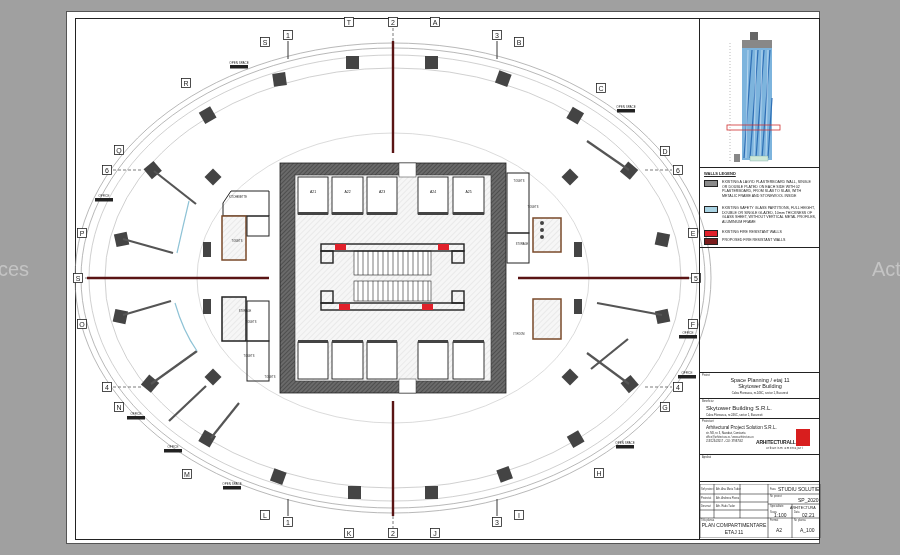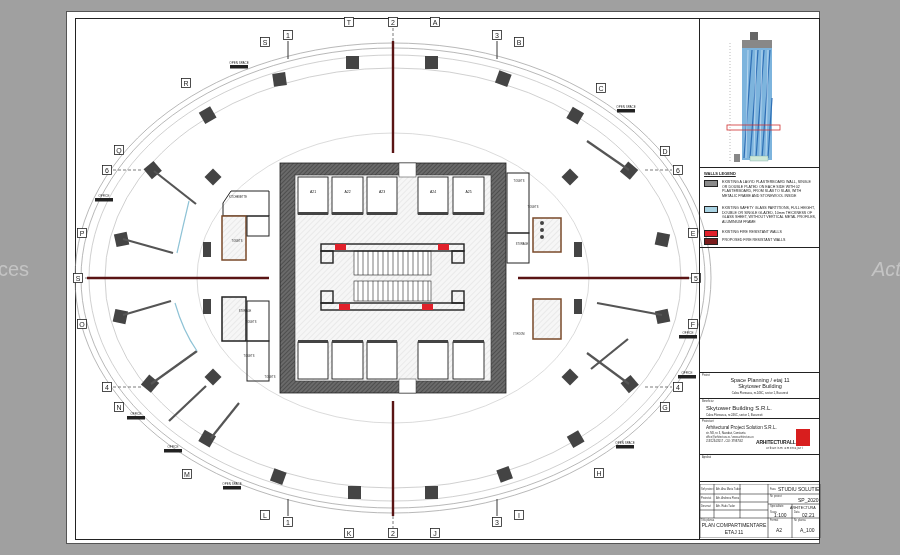--- a/index.html
+++ b/index.html
@@ -15,21 +15,21 @@
   .leg-sw{width:12px;height:5px;border:1px solid #222;margin-right:4px;flex:none;}
   .leg-txt{font-size:3.6px;line-height:4.6px;}
   .c{text-align:center;}
   .tb-label{position:absolute;font-size:2.6px;color:#333;}
   .tb-val{position:absolute;font-size:5px;}
 </style>
 </head>
 <body>
 
 <div class="side-text" style="left:-2px;">ces</div>
-<div class="side-text" style="left:872px;font-style:italic;">Act</div>
+<div class="side-text" style="left:872px;">Act</div>
 
 <div id="sheet">
   <div id="frame"></div>
 
   <svg id="plan" viewBox="66 11 700 533" width="700" height="533">
     <defs>
       <pattern id="hatch" width="3" height="3" patternUnits="userSpaceOnUse" patternTransform="rotate(45)">
         <rect width="3" height="3" fill="#6a6a6a"></rect>
         <line x1="0" y1="0" x2="0" y2="3" stroke="#3a3a3a" stroke-width="1.2"></line>
       </pattern>

